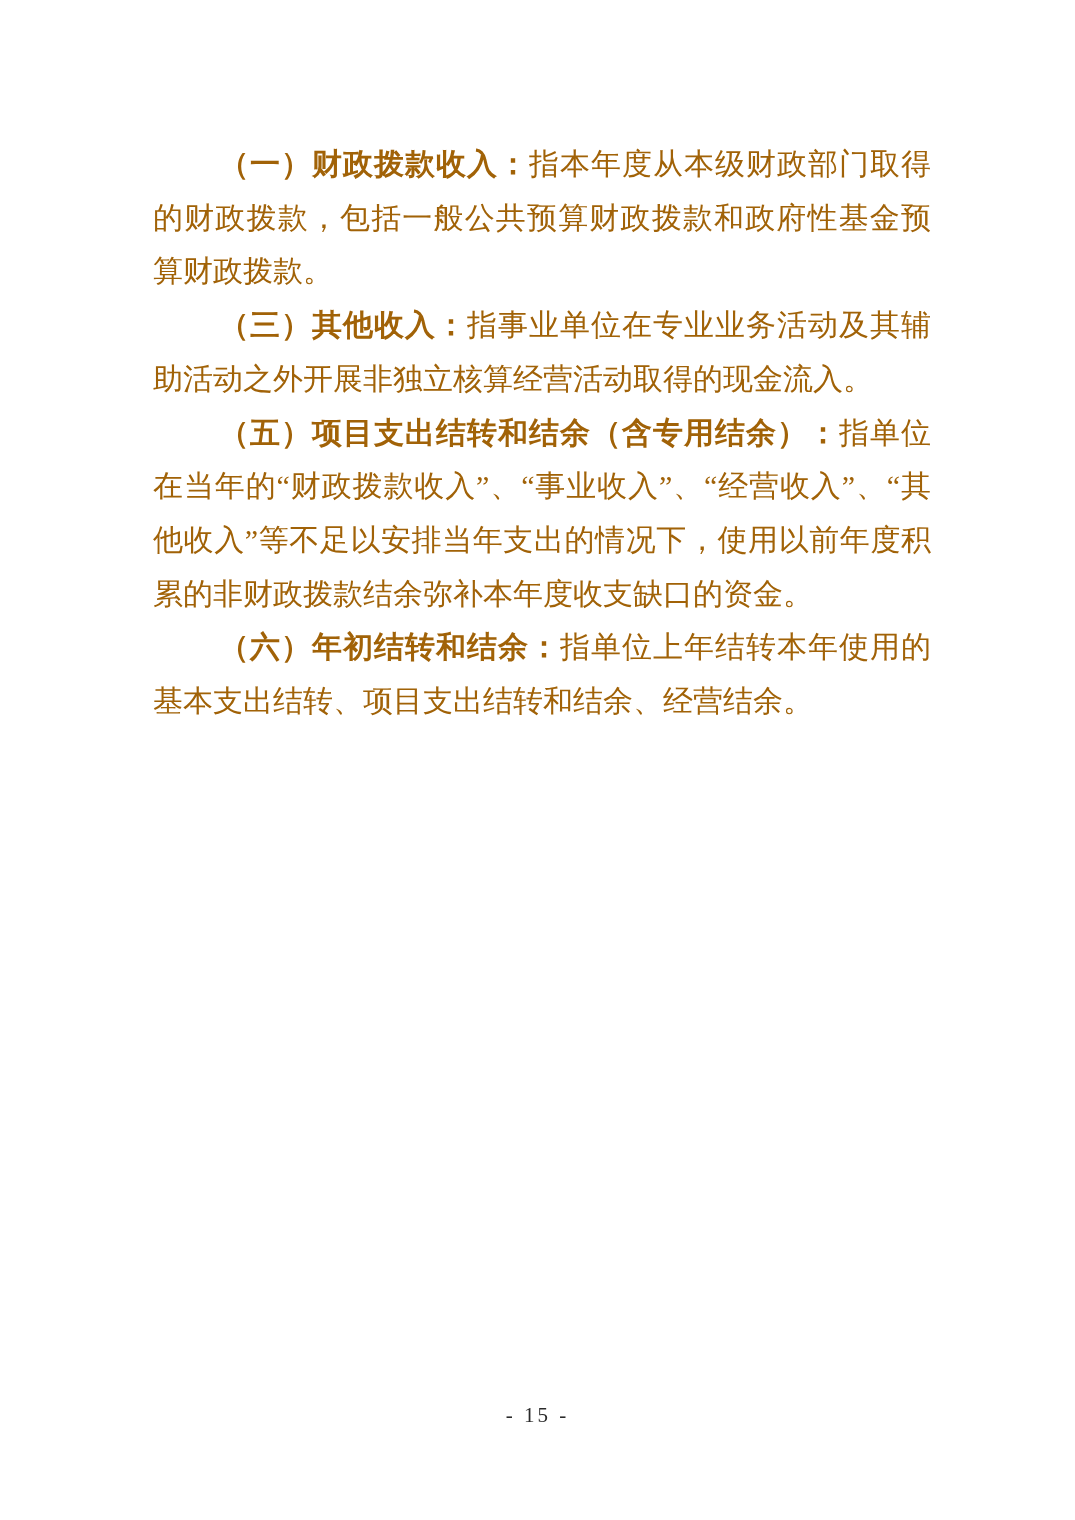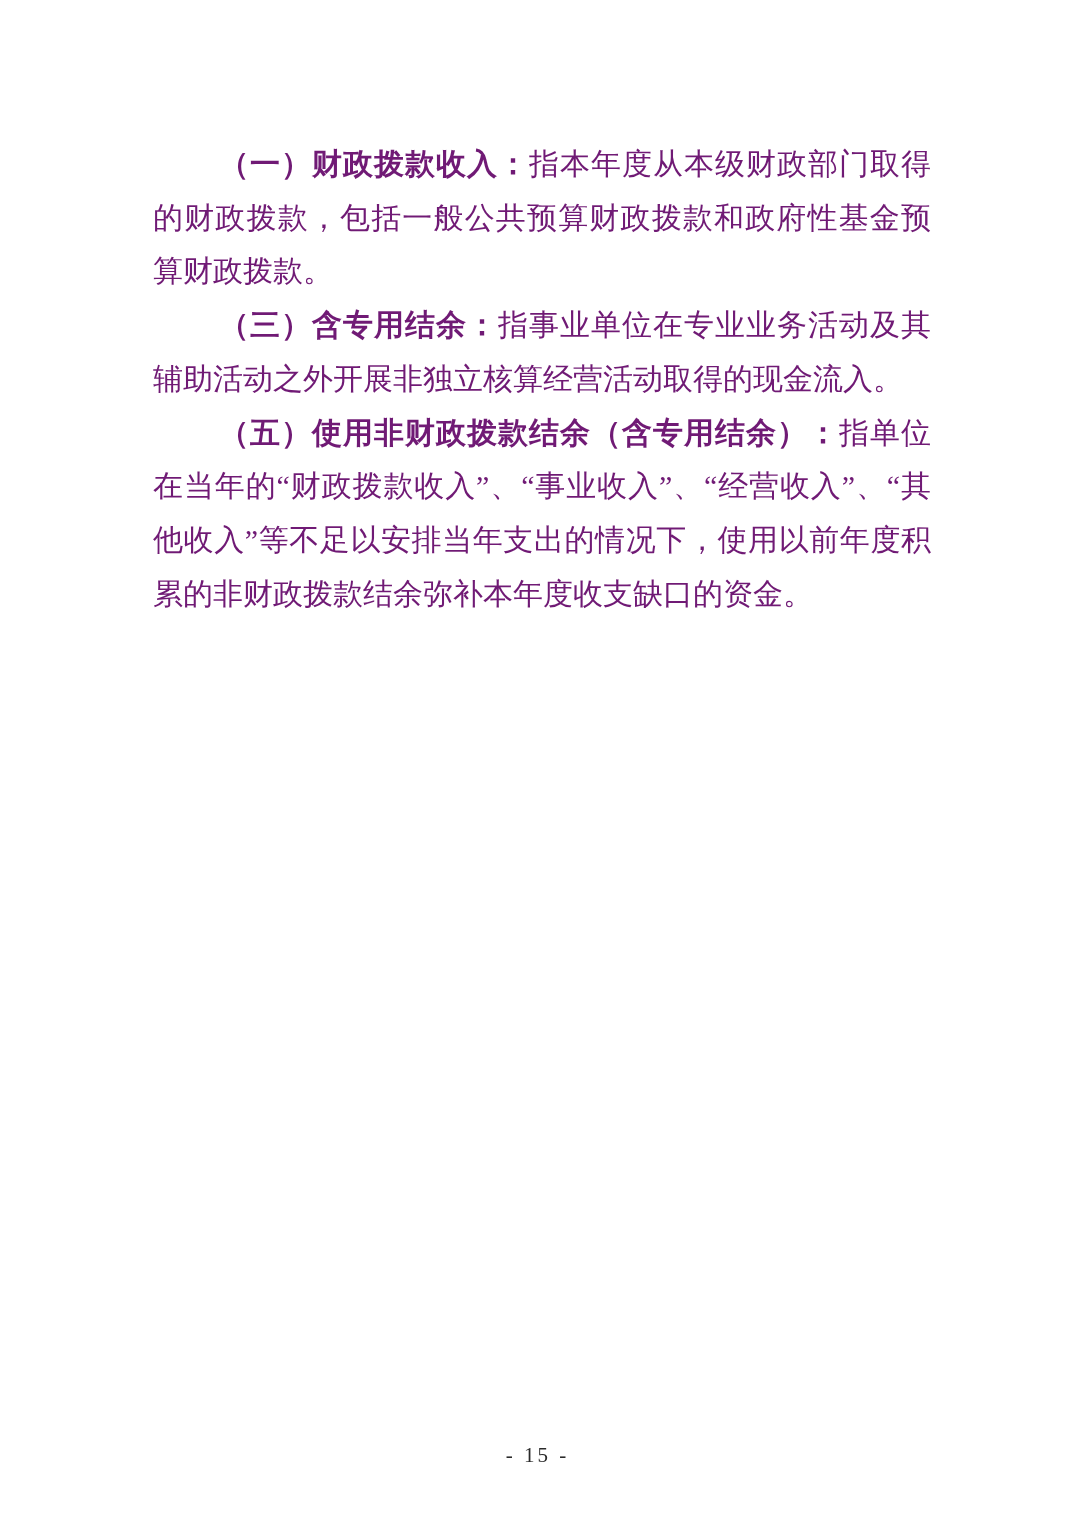--- a/index.html
+++ b/index.html
@@ -14,21 +14,21 @@
     height: 1520px;
     background: #ffffff;
     font-family: "Liberation Serif", "DejaVu Serif", serif;
     overflow: hidden;
   }
   .content {
     position: absolute;
     top: 137px;
     left: 153px;
     width: 778px;
-    color: #701a75;
+    color: #a16207;
     font-size: 30px;
     line-height: 53.7px;
     text-align: justify;
     text-justify: inter-character;
   }
   .para {
     margin: 0;
     padding: 0;
     text-indent: 2.2em;
   }
@@ -40,34 +40,34 @@
   }
   .page-number {
     position: absolute;
     top: 1403px;
     left: 0;
     width: 100%;
     text-align: center;
     font-size: 21px;
     color: #2a2a2a;
     letter-spacing: 3px;
-    margin-top: 40px;
   }
 </style>
 </head>
 <body>
 
 <div class="page">
   <div class="content">
 
     <p class="para"><span class="lead">（一）财政拨款收入：</span><span class="body-text">指本年度从本级财政部门取得的财政拨款，包括一般公共预算财政拨款和政府性基金预算财政拨款。</span></p>
 
 
-    <p class="para"><span class="lead">（三）含专用结余：</span><span class="body-text">指事业单位在专业业务活动及其辅助活动之外开展非独立核算经营活动取得的现金流入。</span></p>
+    <p class="para"><span class="lead">（三）其他收入：</span><span class="body-text">指事业单位在专业业务活动及其辅助活动之外开展非独立核算经营活动取得的现金流入。</span></p>
 
 
-    <p class="para"><span class="lead">（五）使用非财政拨款结余（含专用结余）：</span><span class="body-text">指单位在当年的“财政拨款收入”、“事业收入”、“经营收入”、“其他收入”等不足以安排当年支出的情况下，使用以前年度积累的非财政拨款结余弥补本年度收支缺口的资金。</span></p>
+    <p class="para"><span class="lead">（五）项目支出结转和结余（含专用结余）：</span><span class="body-text">指单位在当年的“财政拨款收入”、“事业收入”、“经营收入”、“其他收入”等不足以安排当年支出的情况下，使用以前年度积累的非财政拨款结余弥补本年度收支缺口的资金。</span></p>
 
+    <p class="para"><span class="lead">（六）年初结转和结余：</span><span class="body-text">指单位上年结转本年使用的基本支出结转、项目支出结转和结余、经营结余。</span></p>
 
   </div>
 
   <div class="page-number">- 15 -</div>
 </div>
 
 </body></html>

